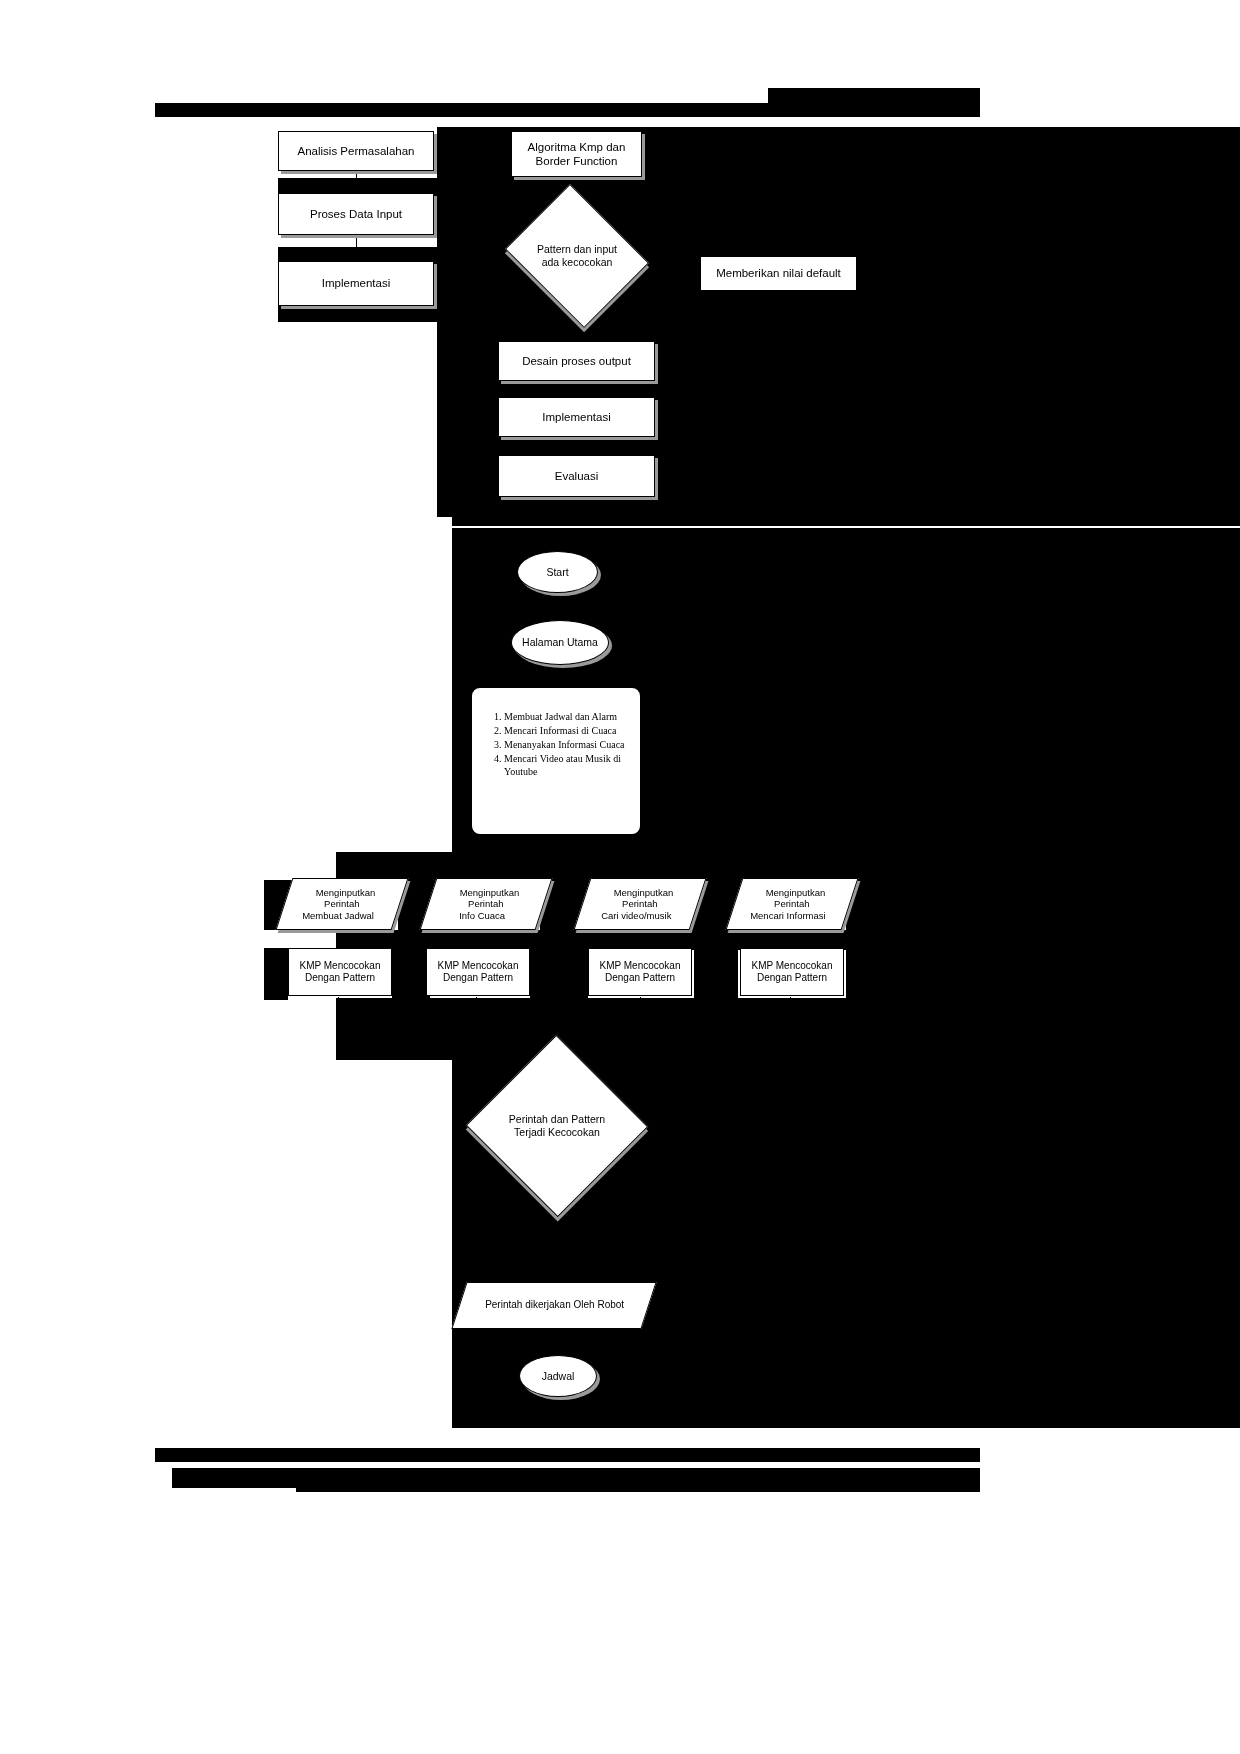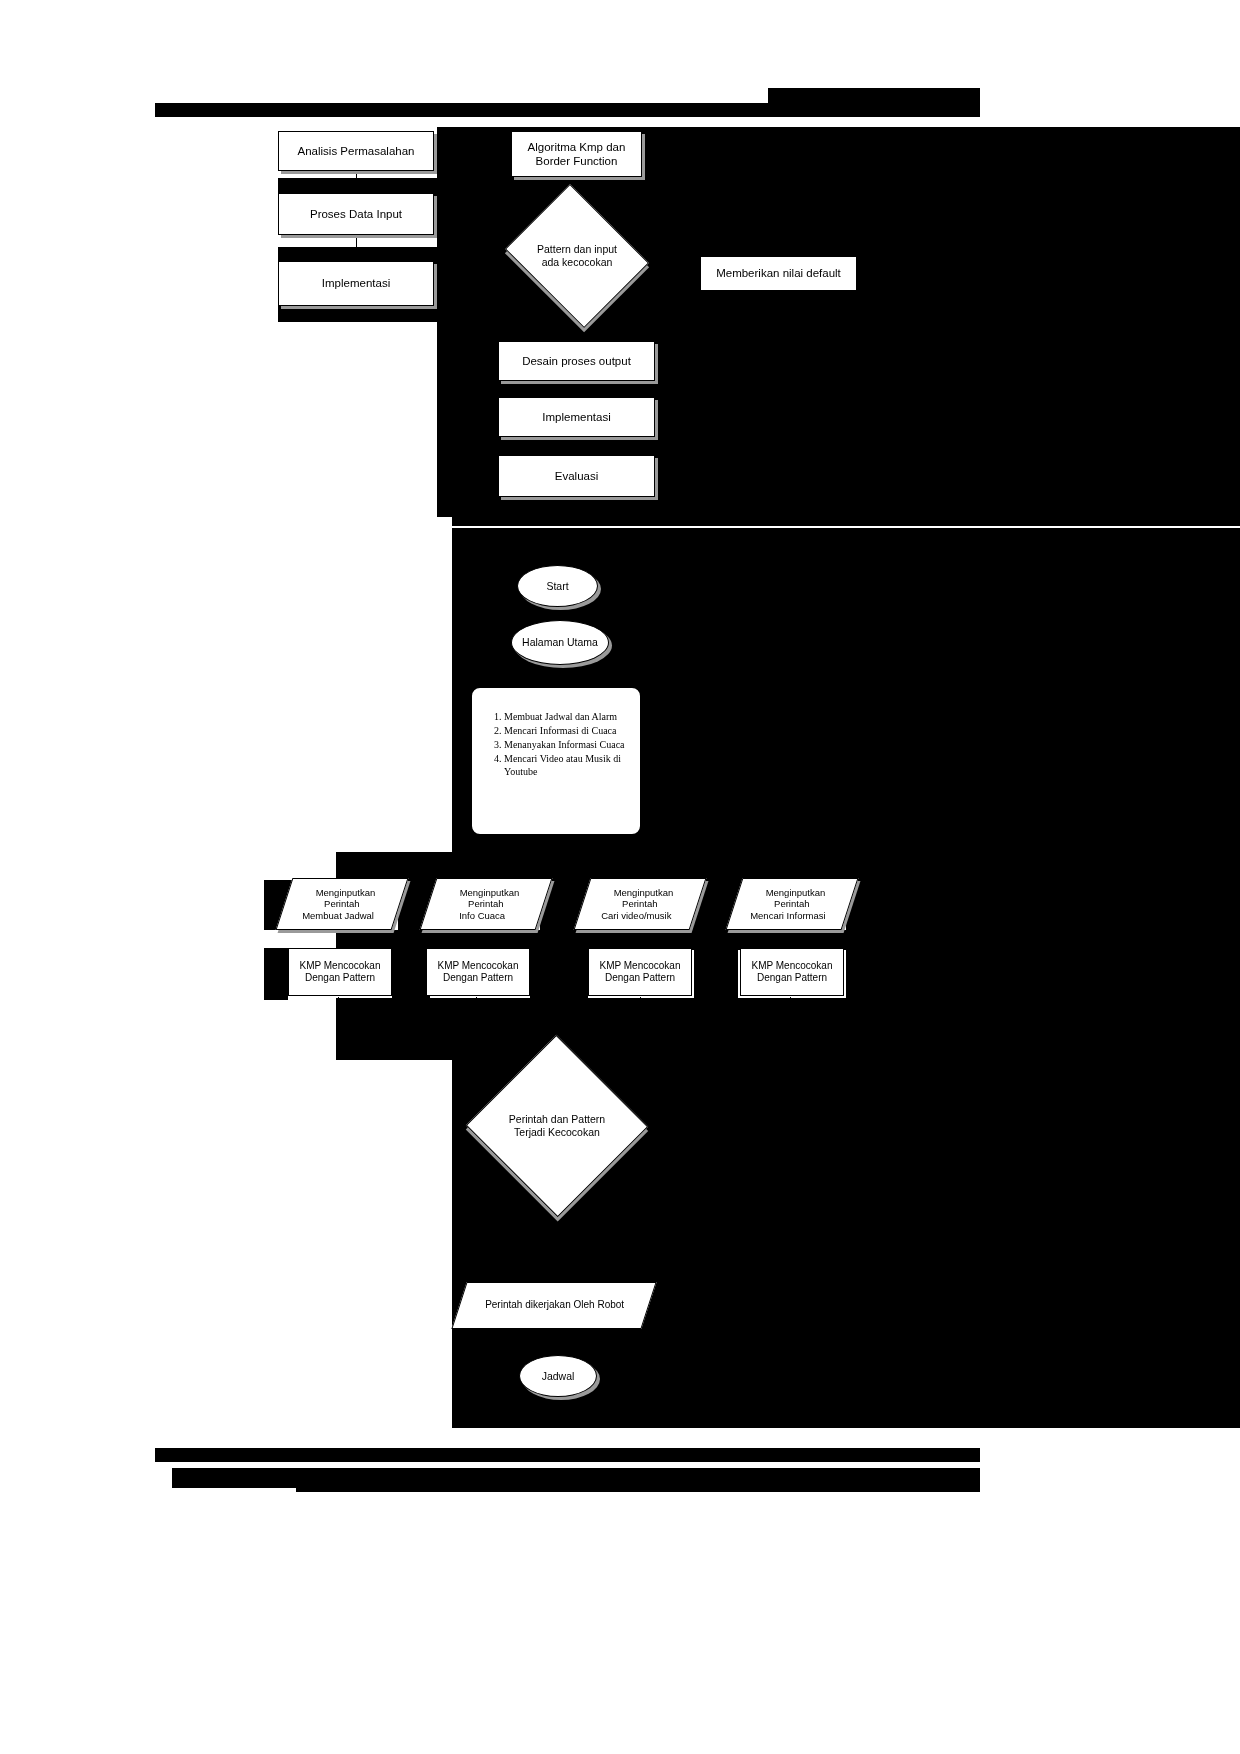--- a/index.html
+++ b/index.html
@@ -185,21 +185,21 @@
   <div class="conn vline" style="left:476px;top:997px;height:50px;"></div>
   <div class="conn vline" style="left:640px;top:997px;height:50px;"></div>
   <div class="conn vline" style="left:790px;top:997px;height:50px;"></div>
   <div class="conn hline" style="left:338px;top:1047px;width:452px;"></div>
   <div class="conn vline" style="left:557px;top:1047px;height:20px;"></div>
 
   <div class="conn vline" style="left:557px;top:1175px;height:26px;"></div>
   <div class="conn vline" style="left:557px;top:1250px;height:28px;"></div>
   <div class="conn vline" style="left:557px;top:1330px;height:24px;"></div>
 
-  <div class="node ellipse shadow" style="left:517px;top:565px;width:81px;height:42px;align-items:center;">
+  <div class="node ellipse shadow" style="left:517px;top:551px;width:81px;height:42px;align-items:center;">
     <span>Start</span>
   </div>
 
   <div class="node ellipse shadow" style="left:511px;top:620px;width:98px;height:45px;">
     <span>Halaman Utama</span>
   </div>
 
   <div class="listbox" style="left:470px;top:686px;width:172px;height:150px;">
     <ol>
       <li>Membuat Jadwal dan Alarm</li>

